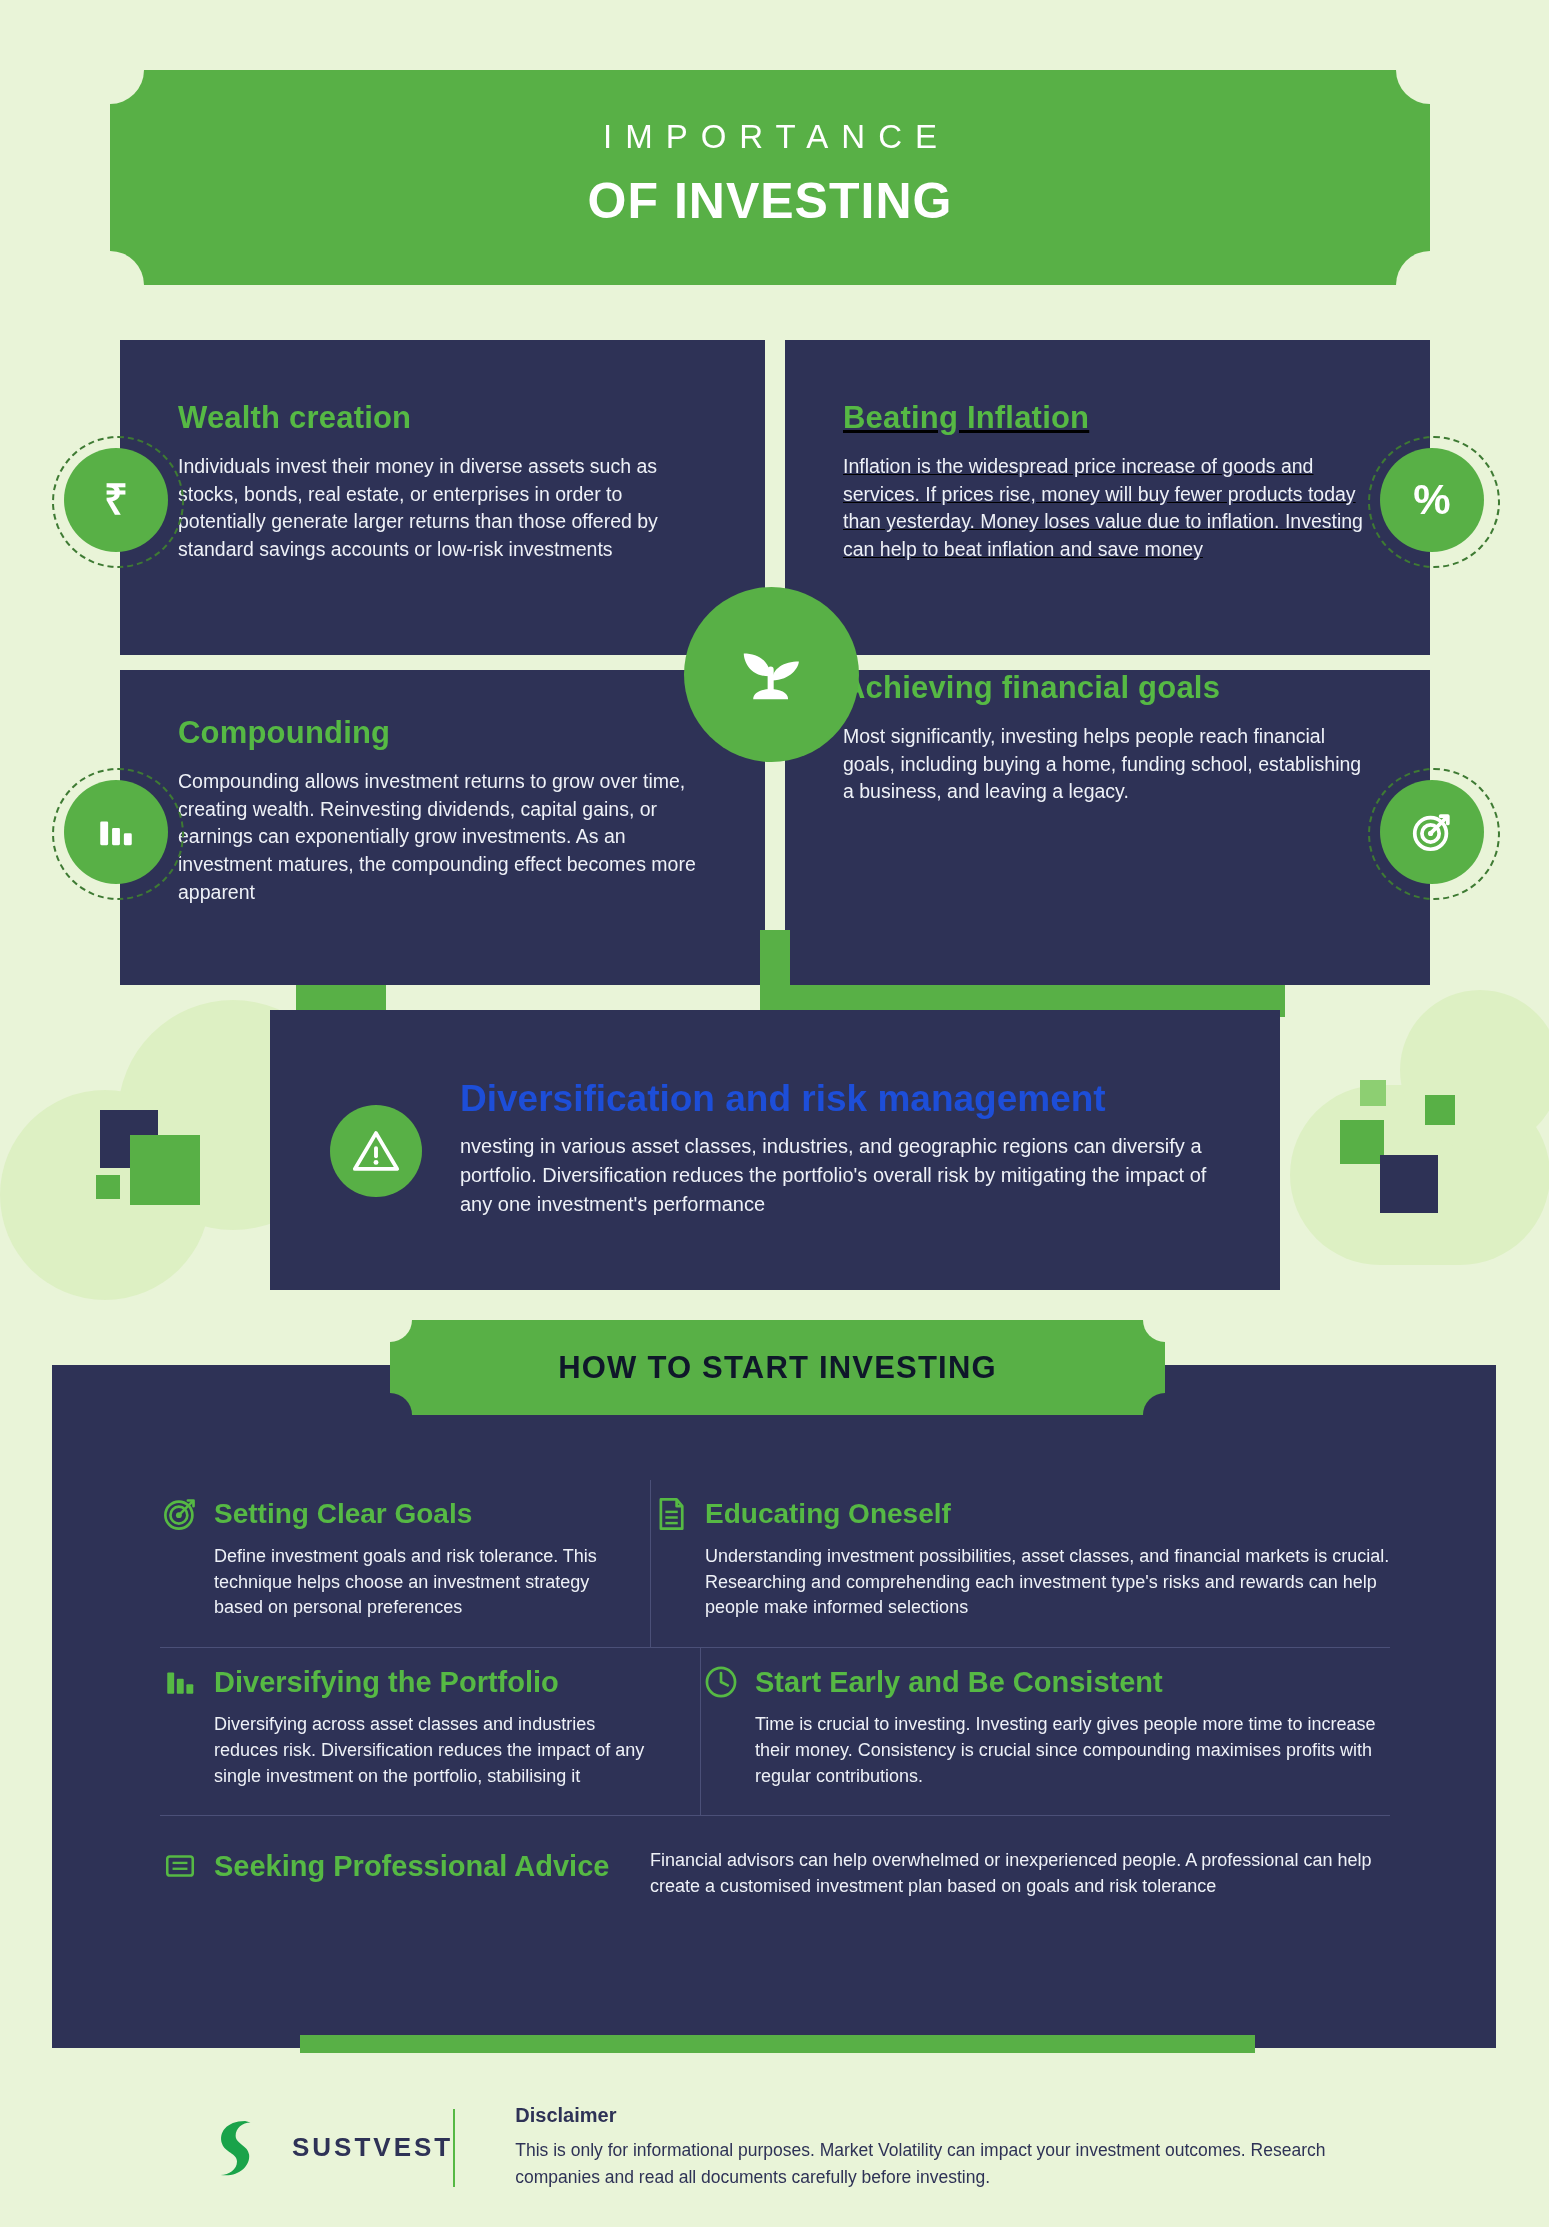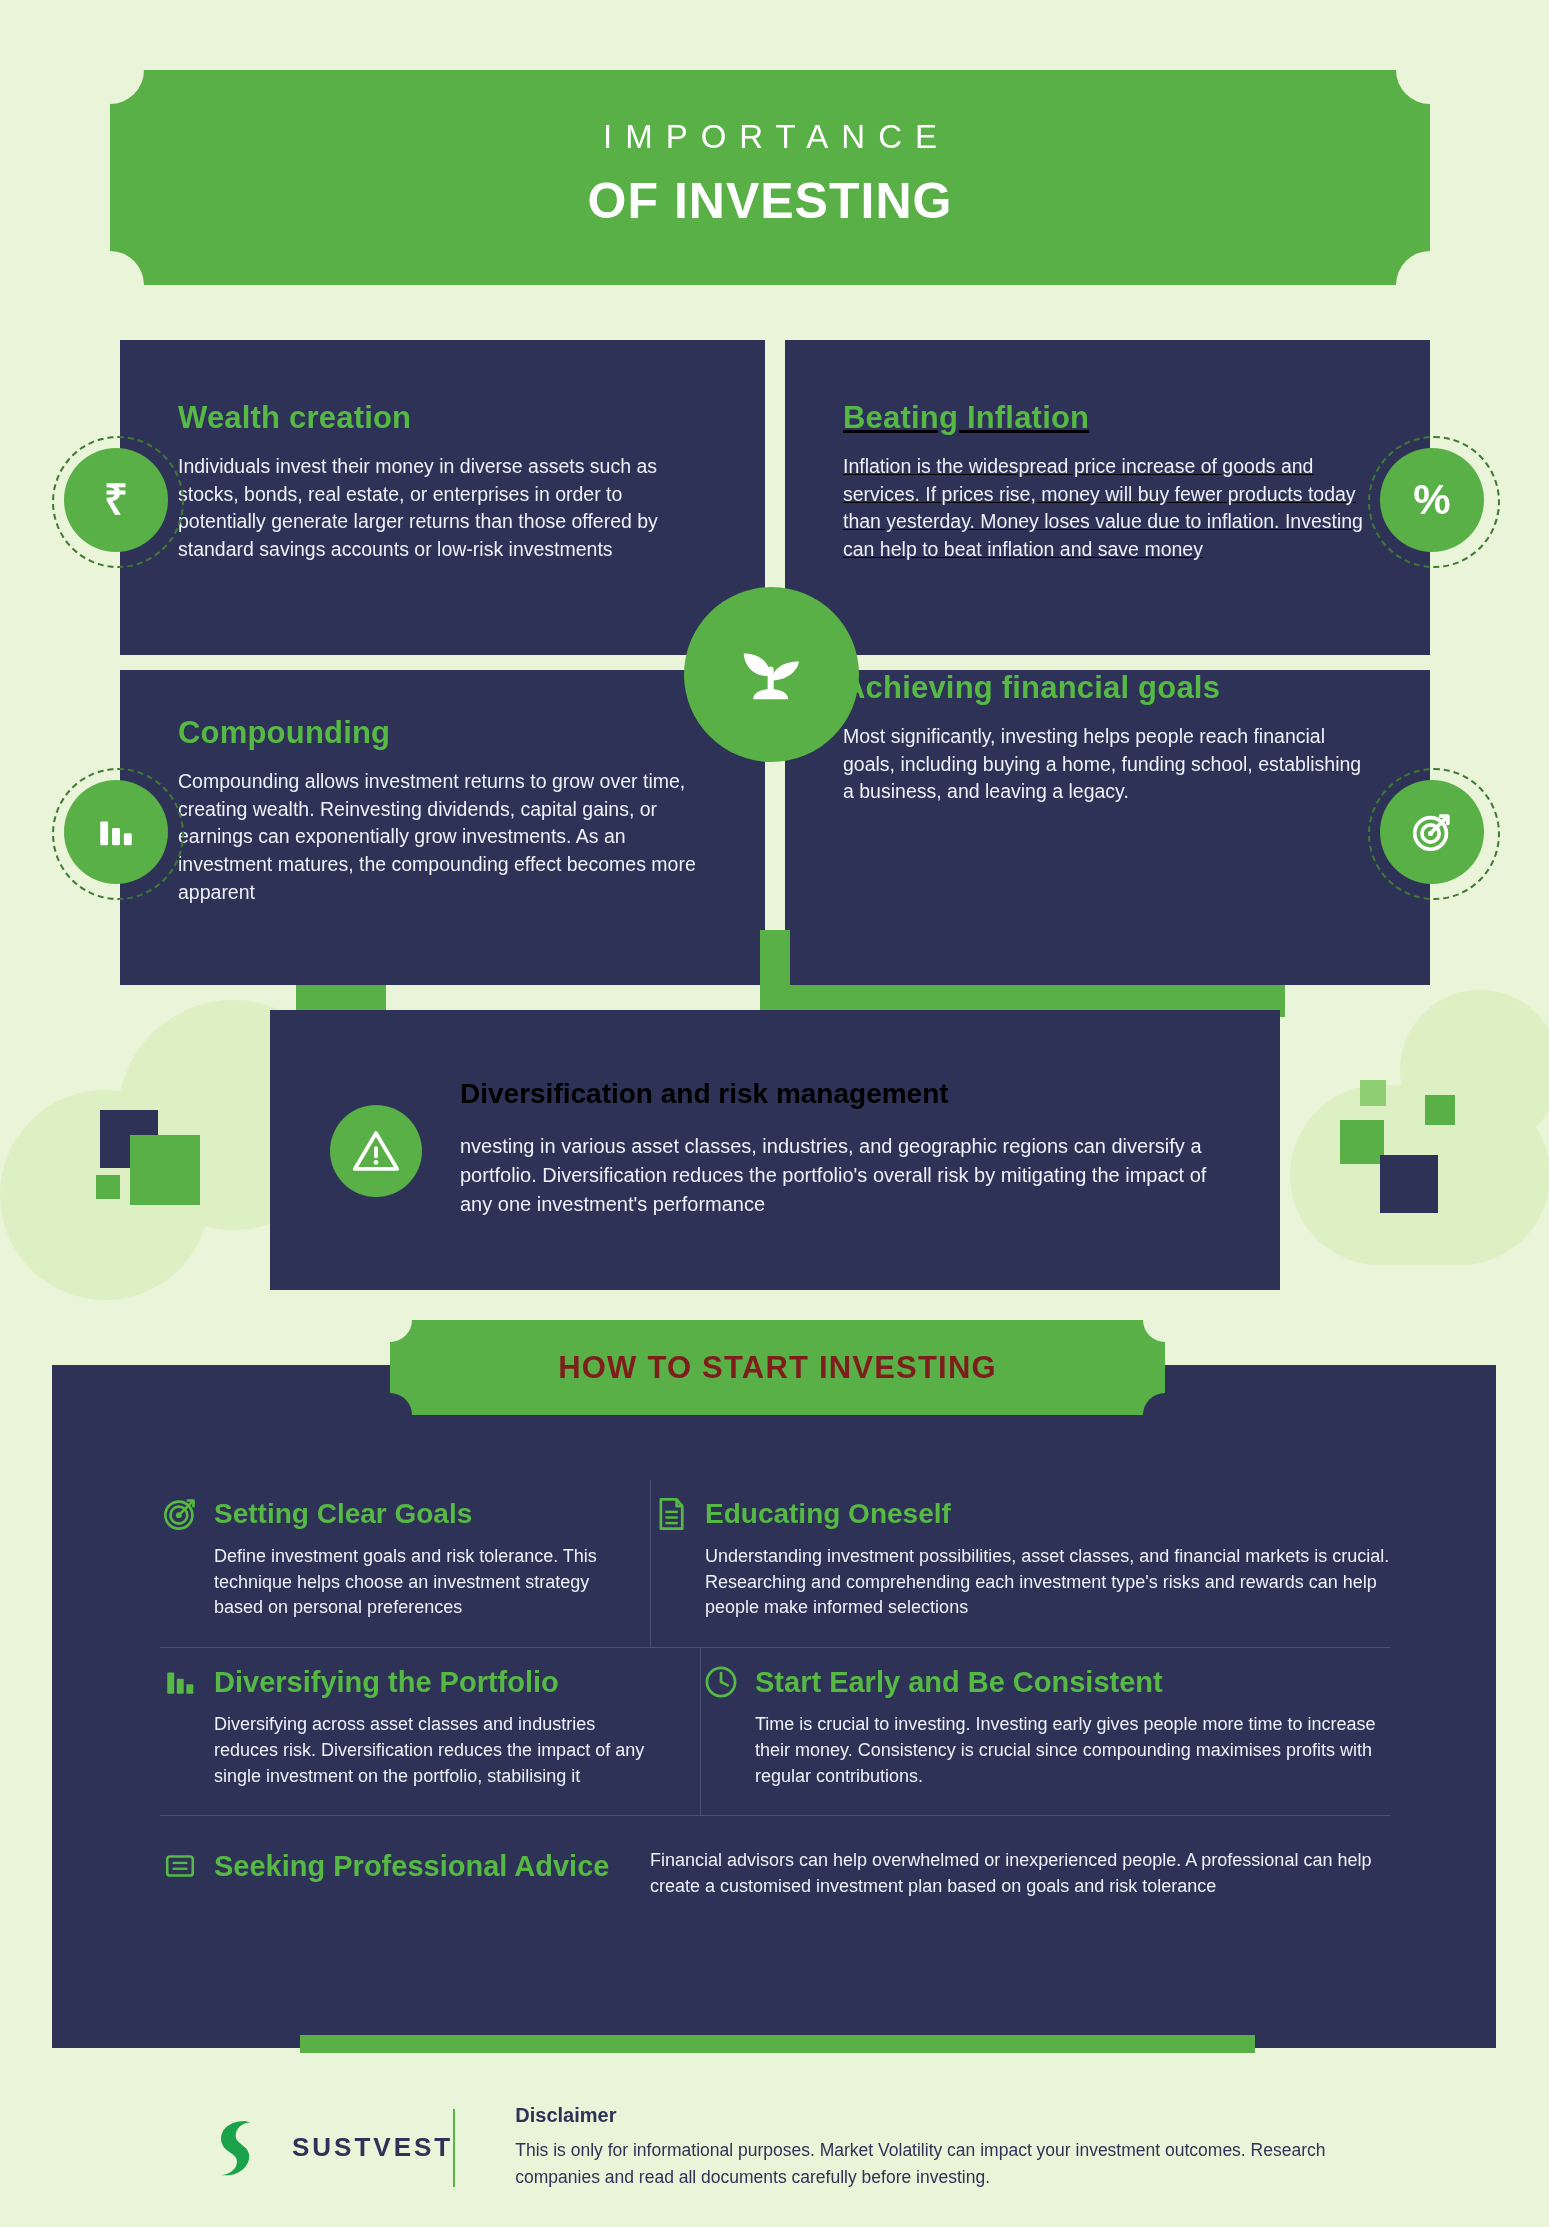--- a/index.html
+++ b/index.html
@@ -167,22 +167,22 @@
     left: 330px; top: 1105px;
     width: 92px; height: 92px;
     border-radius: 50%;
     background: #58b046;
     display: flex; align-items: center; justify-content: center;
     z-index: 5;
   }
   .divers-title {
     position: absolute;
     left: 460px; top: 1078px;
-    color: #000000;
-    font-size: 28px;
+    color: #1d4ed8;
+    font-size: 37px;
     font-weight: 700;
     z-index: 5;
   }
   .divers-body {
     position: absolute;
     left: 460px; top: 1132px;
     width: 770px;
     color: #eef1f7;
     font-size: 20px;
     line-height: 1.45;
@@ -199,21 +199,21 @@
   }
   .howto-banner {
     position: absolute;
     left: 390px; top: 1320px;
     width: 775px; height: 95px;
     background: #58b046;
     z-index: 5;
     display: flex; align-items: center; justify-content: center;
   }
   .howto-banner .label {
-    color: #7f1d1d;
+    color: #0f172a;
     font-size: 31px;
     font-weight: 700;
     letter-spacing: 1.2px;
   }
   .hnotch { position: absolute; width: 22px; height: 22px; background: #e9f4d8; z-index: 6; }
   .hnotch.a { left: 390px;  top: 1320px; border-bottom-right-radius: 22px; }
   .hnotch.b { left: 1143px; top: 1320px; border-bottom-left-radius: 22px; }
   .hnotch.c { left: 390px;  top: 1393px; border-top-right-radius: 22px; background: #2e3256; }
   .hnotch.d { left: 1143px; top: 1393px; border-top-left-radius: 22px; background: #2e3256; }
 

